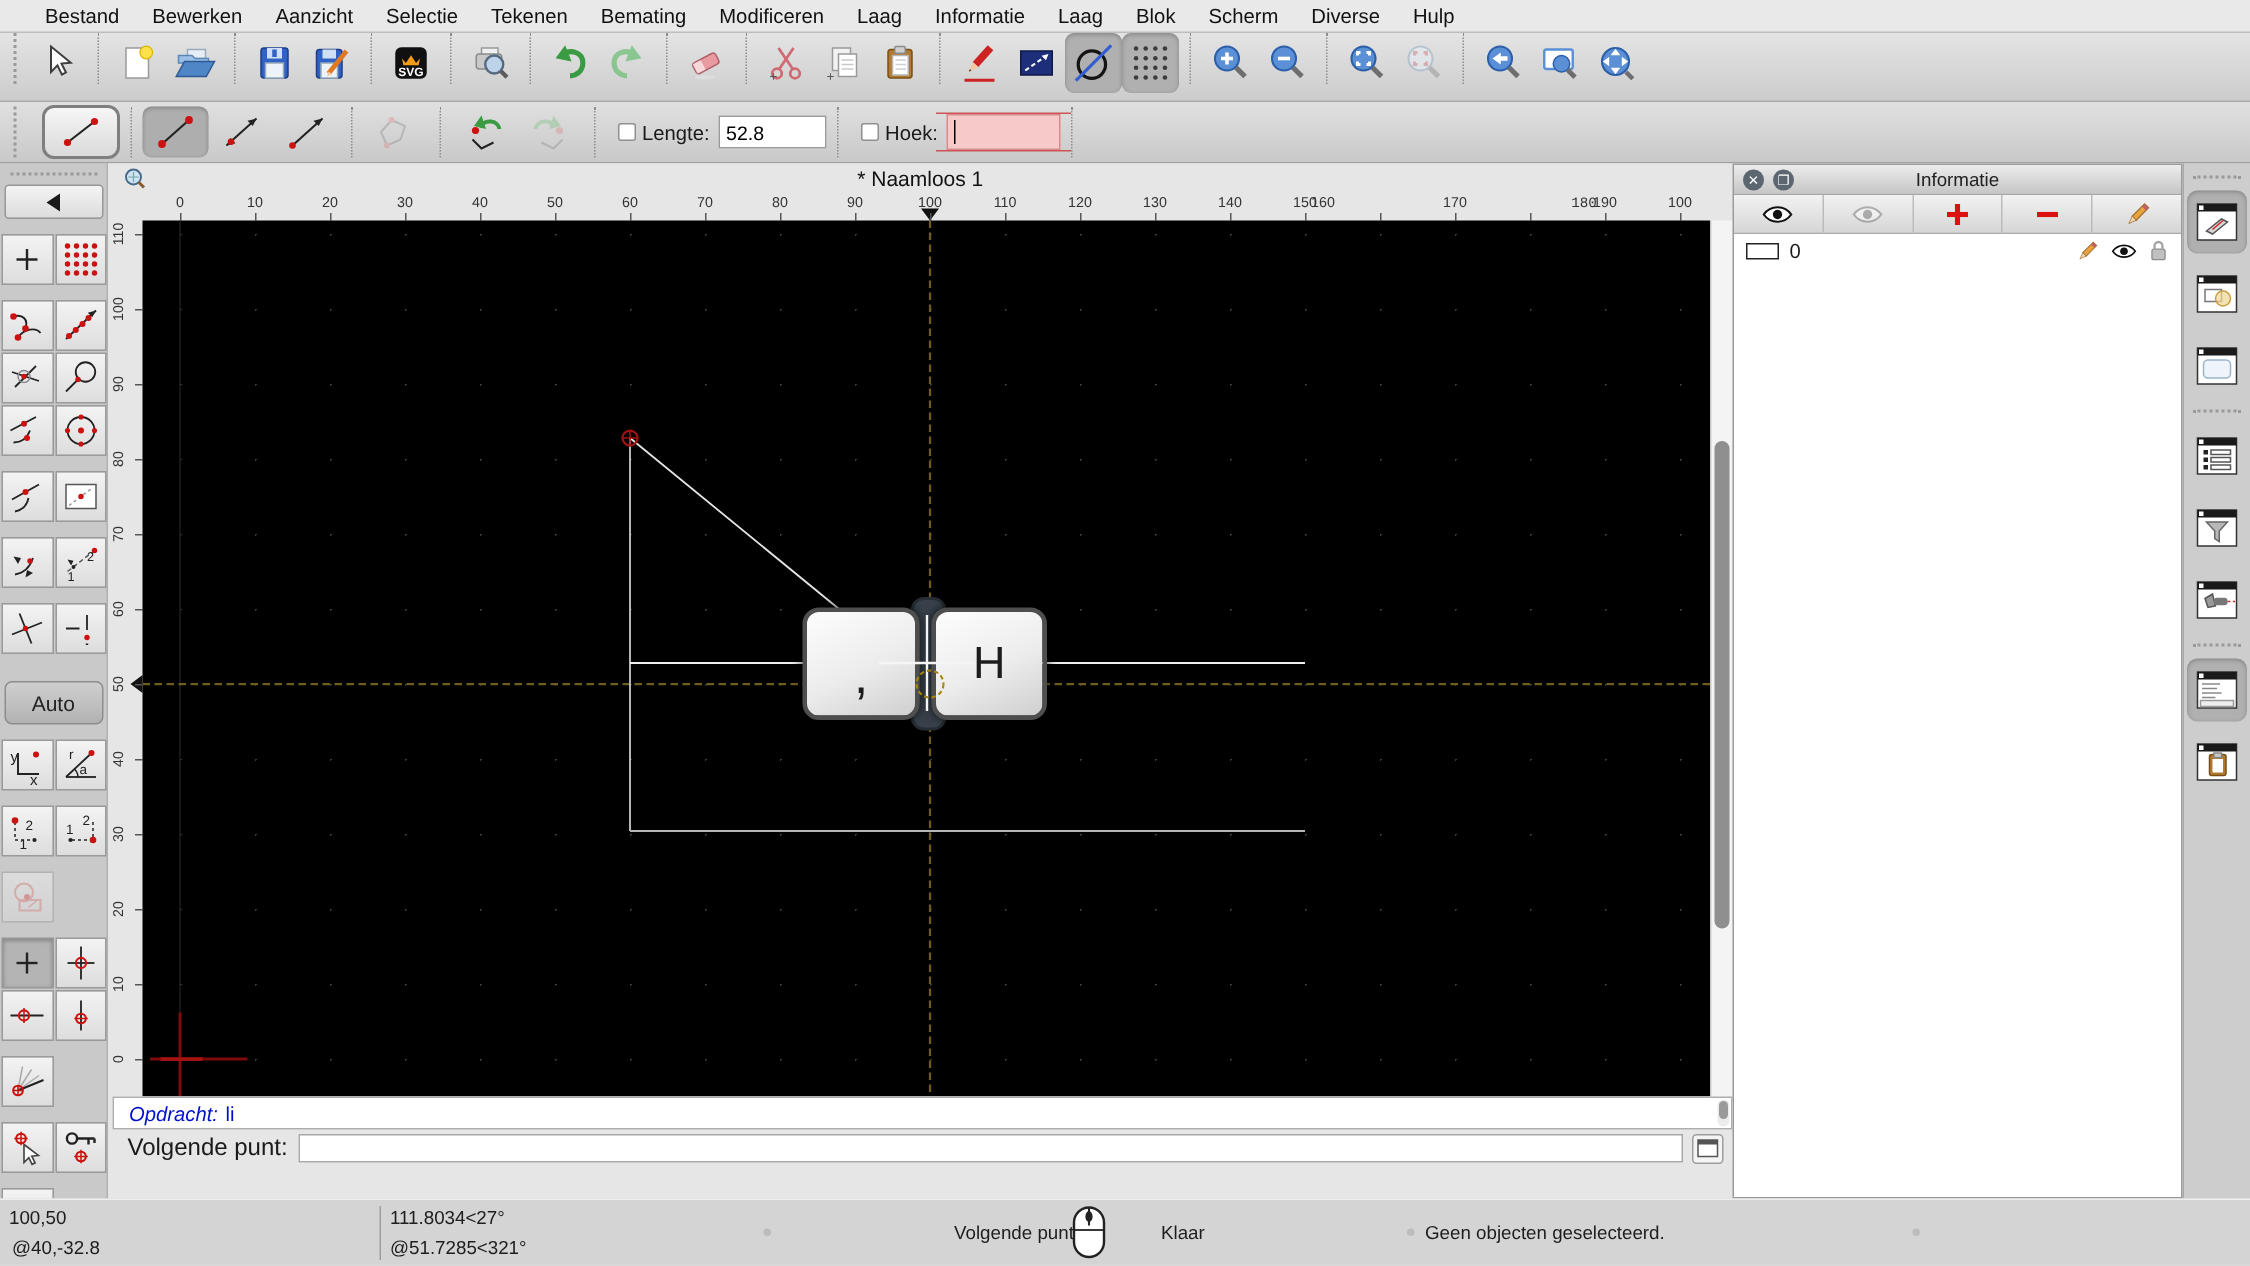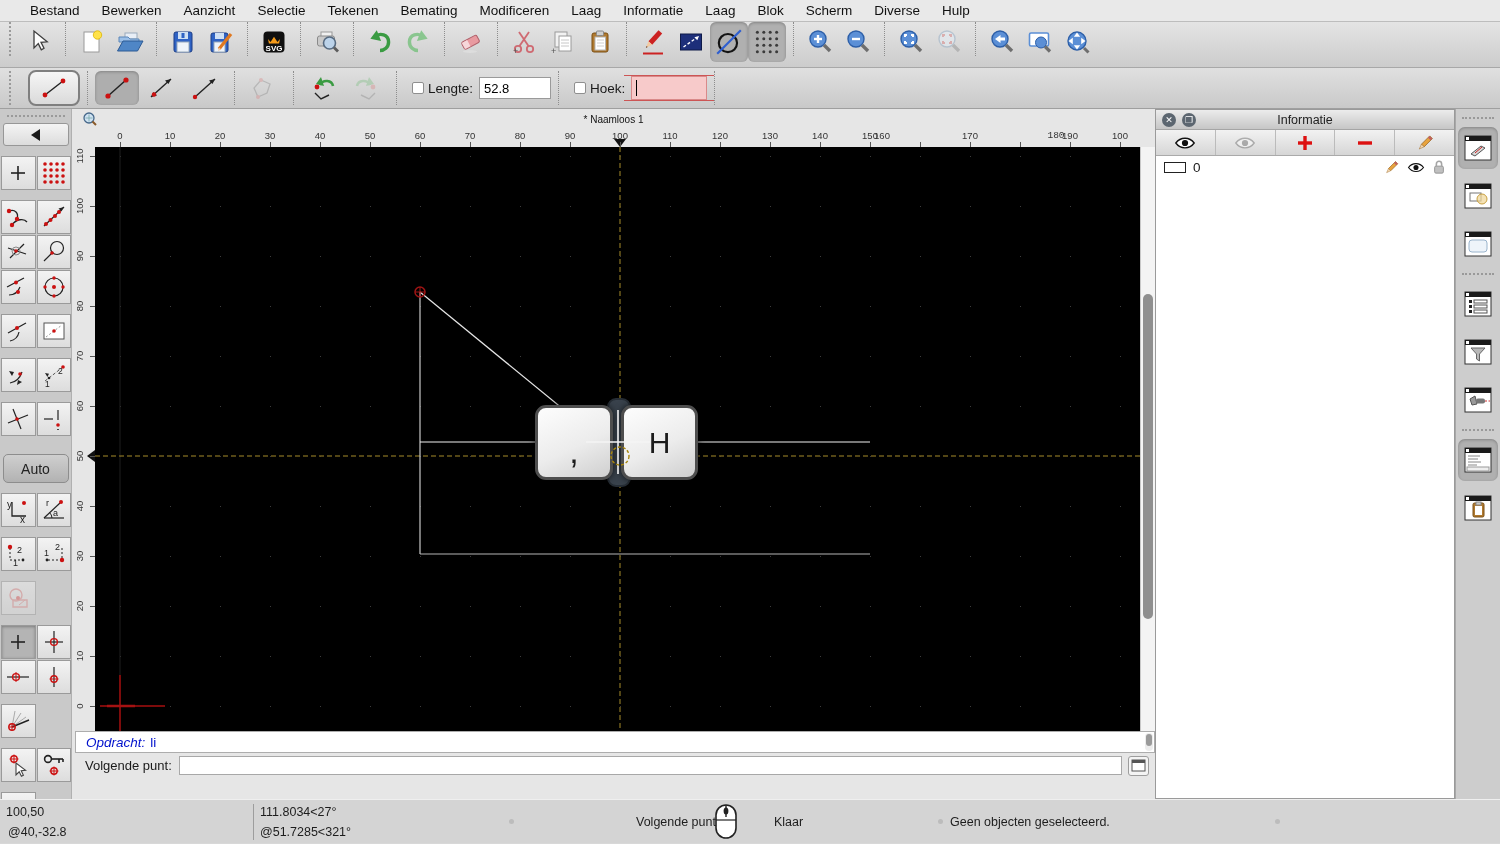--- a/index.html
+++ b/index.html
@@ -42,21 +42,21 @@
   .pal-row{display:flex;gap:1px;margin:1px 0 0 1px}
   .pal-btn{width:35px;height:34px;background:linear-gradient(#f3f3f3,#ddd);border:1px solid #9a9a9a;display:flex;align-items:center;justify-content:center}
   .pal-btn.pressed{background:#b4b4b4;box-shadow:inset 0 1px 3px rgba(0,0,0,.3)}
   .pal-btn.disabled{opacity:.45}
   .pal-spacer{height:9px}
   .auto-btn{width:66px;height:29px;margin:0 auto;background:linear-gradient(#cfcfcf,#b2b2b2);border:1px solid #8d8d8d;border-radius:5px;display:flex;align-items:center;justify-content:center;font-size:14px;color:#222}
 
   
   .cwin{position:absolute;left:72px;top:0;width:1083px;height:690px;background:#e6e6e6}
   .cw-title{height:20px;display:flex;align-items:center;position:relative;background:#e6e6e6}
-  .cw-title-text{position:absolute;left:0;width:100%;text-align:center;font-size:10px;color:#111}
+  .cw-title-text{position:absolute;left:0;width:100%;text-align:center;font-size:14px;color:#111}
   .cw-title-icon{margin-left:10px;z-index:1}
   .rulerrow{height:18px;display:flex}
   .corner{width:23px}
   .hruler{position:relative;flex:1;font-size:9.5px;color:#333}
   .hr-num{position:absolute;top:1px;width:30px;text-align:center}
   .hr-tick{position:absolute;bottom:0;width:1px;height:5px;background:#555}
   .hmarker{position:absolute;bottom:0;width:0;height:0;border-left:6px solid transparent;border-right:6px solid transparent;border-top:8px solid #111}
   .cw-body{height:584px;display:flex}
   .vruler{width:23px;position:relative;font-size:9.5px;color:#333}
   .vr-num{position:absolute;left:-3px;width:24px;height:14px;text-align:center;transform:rotate(-90deg)}
@@ -81,21 +81,21 @@
   .key-comma{left:440px;top:258px;font-size:34px;padding-top:18px}
   .key-h{left:526px;top:258px;width:77px}
   .xhair{position:absolute;left:0;top:0;z-index:4;pointer-events:none}
 
   
   .cmd-history{height:22px;background:#fff;border:1px solid #adadad;margin-left:3px;position:relative;display:flex;align-items:center;padding:0 10px;font-size:13.5px;color:#0011cc}
   .cmd-history .lbl{font-style:italic;margin-right:5px}
   .mini-scroll{position:absolute;right:1px;top:1px;width:8px;height:18px;background:#ececec;border-radius:4px}
   .mini-thumb{position:absolute;left:1px;top:1px;width:6px;height:12px;background:#9a9a9a;border-radius:3px}
   .cmd-prompt{height:25px;display:flex;align-items:center;background:#e6e6e6;padding:0 6px 0 10px;margin-left:3px}
-  .cmd-prompt .lbl{font-size:13px;margin-right:7px;white-space:nowrap}
+  .cmd-prompt .lbl{font-size:16px;margin-right:7px;white-space:nowrap}
   .prompt-input{flex:1;height:19px;border:1px solid #a8a8a8;background:#fff;font-size:13px;padding:0 4px;font-family:"Liberation Sans",sans-serif}
   .kb-btn{width:21px;height:20px;margin-left:6px;display:flex;align-items:center;justify-content:center;background:#f4f4f4;border:1px solid #9d9d9d;border-radius:3px}
 
   
   .panel{position:absolute;left:1155px;top:0;width:300px;height:690px;background:#fff;border:1px solid #9a9a9a}
   .panel-title{height:20px;background:linear-gradient(#ececec,#c6c6c6);border-bottom:1px solid #a5a5a5;position:relative;display:flex;align-items:center}
   .panel-title-text{position:absolute;width:100%;text-align:center;font-size:12.5px;color:#222}
   .pn-btn{width:14px;height:14px;border-radius:50%;background:#5c6670;color:#fff;font-size:9px;line-height:14px;text-align:center;margin-left:6px;z-index:1}
   .panel-tools{height:26px;display:flex;background:linear-gradient(#f2f2f2,#d6d6d6);border-bottom:1px solid #aaa}
   .pt-cell{flex:1;border-right:1px solid #bbb;display:flex;align-items:center;justify-content:center}

